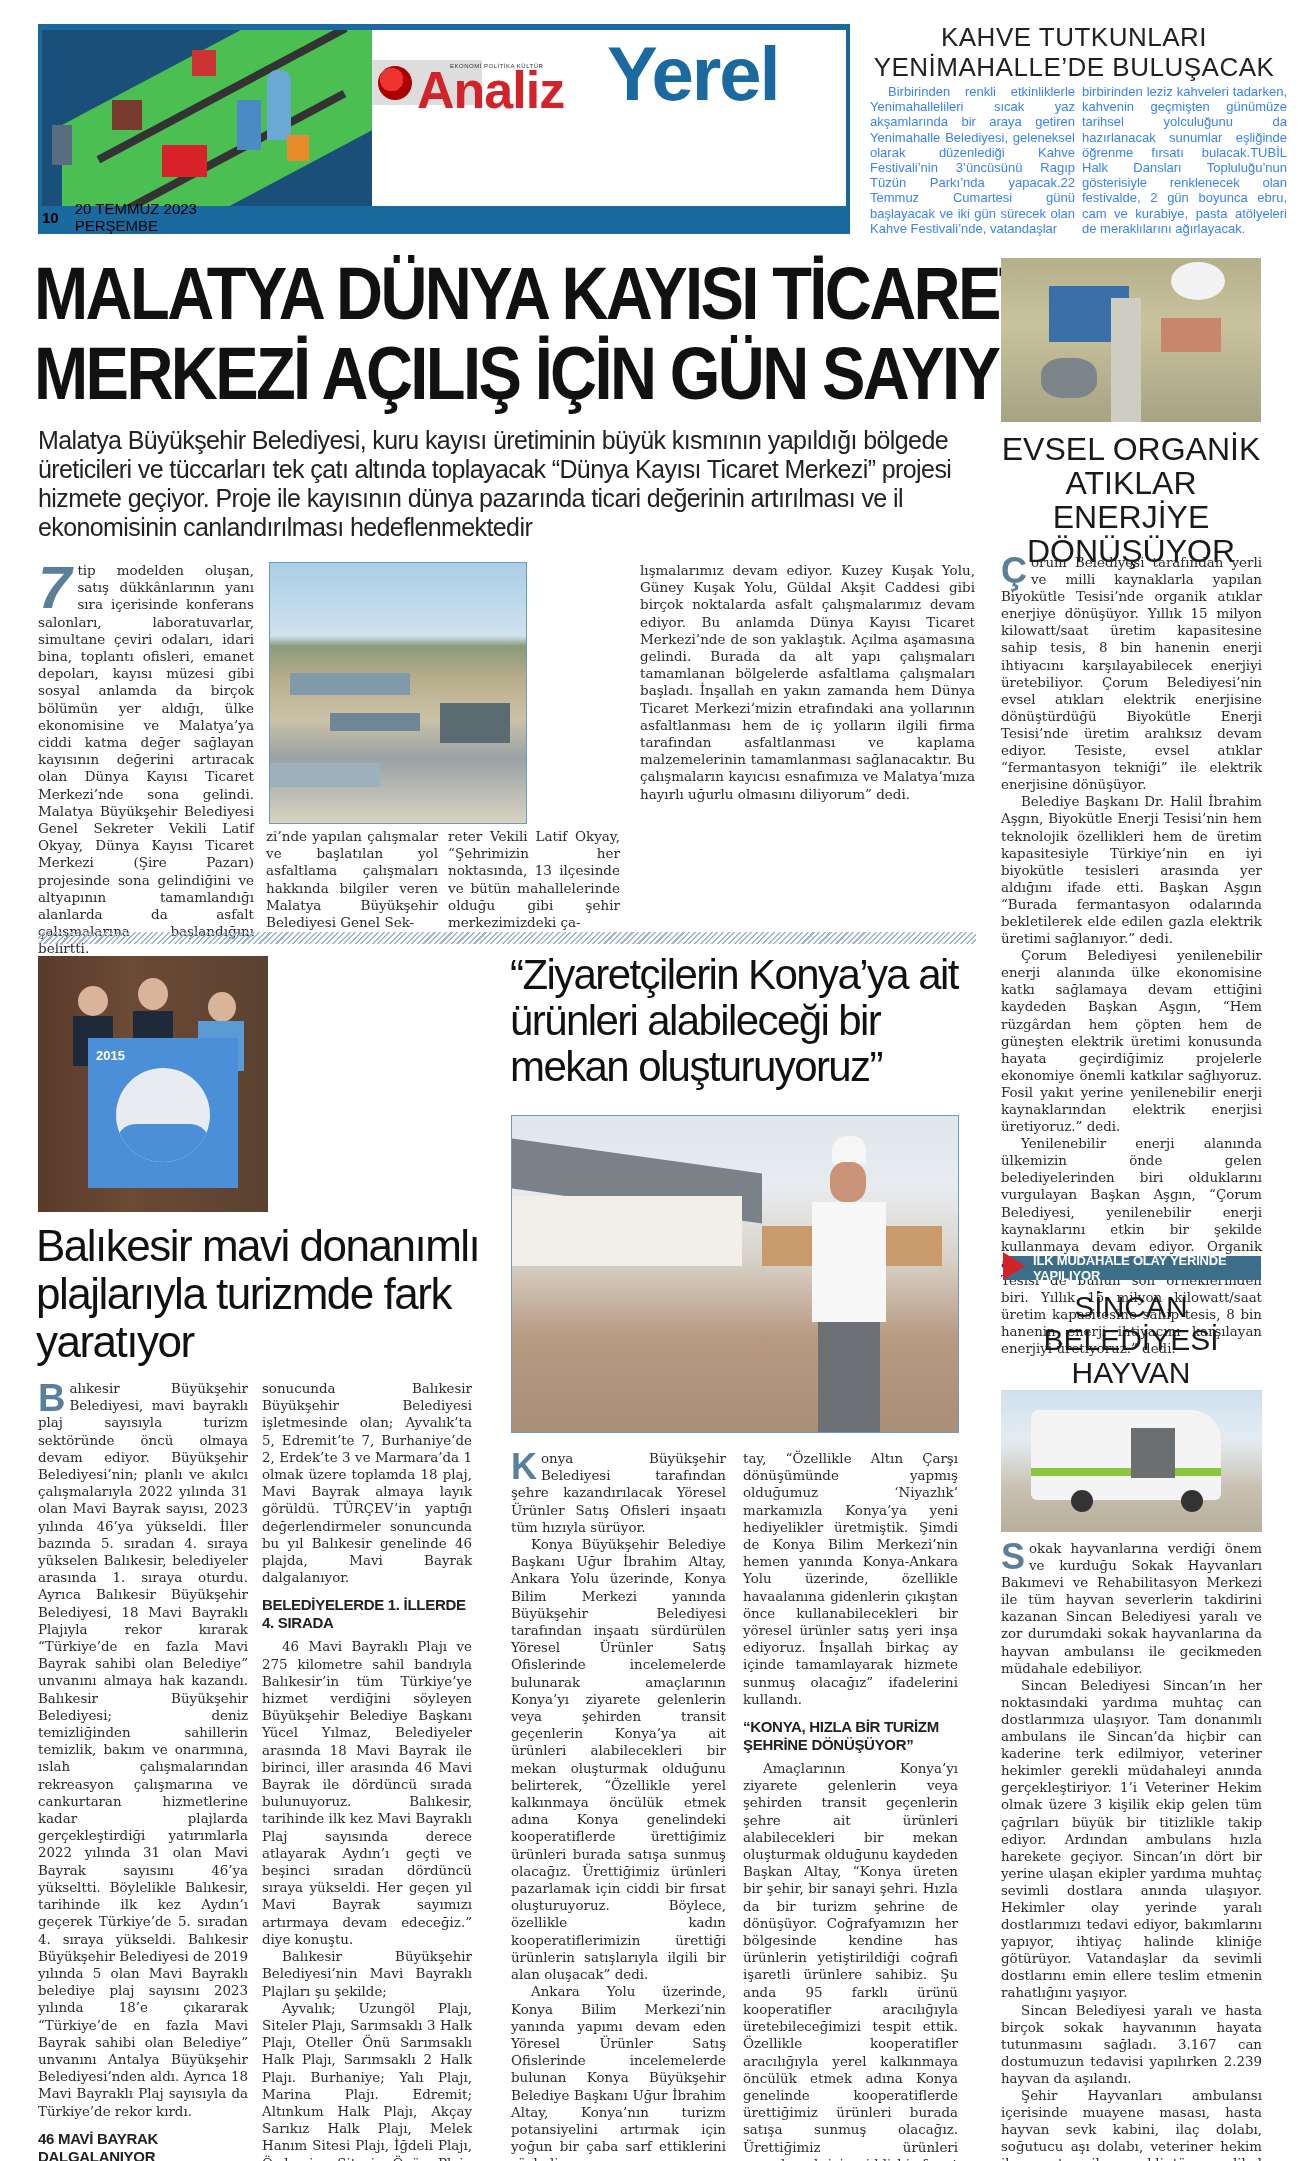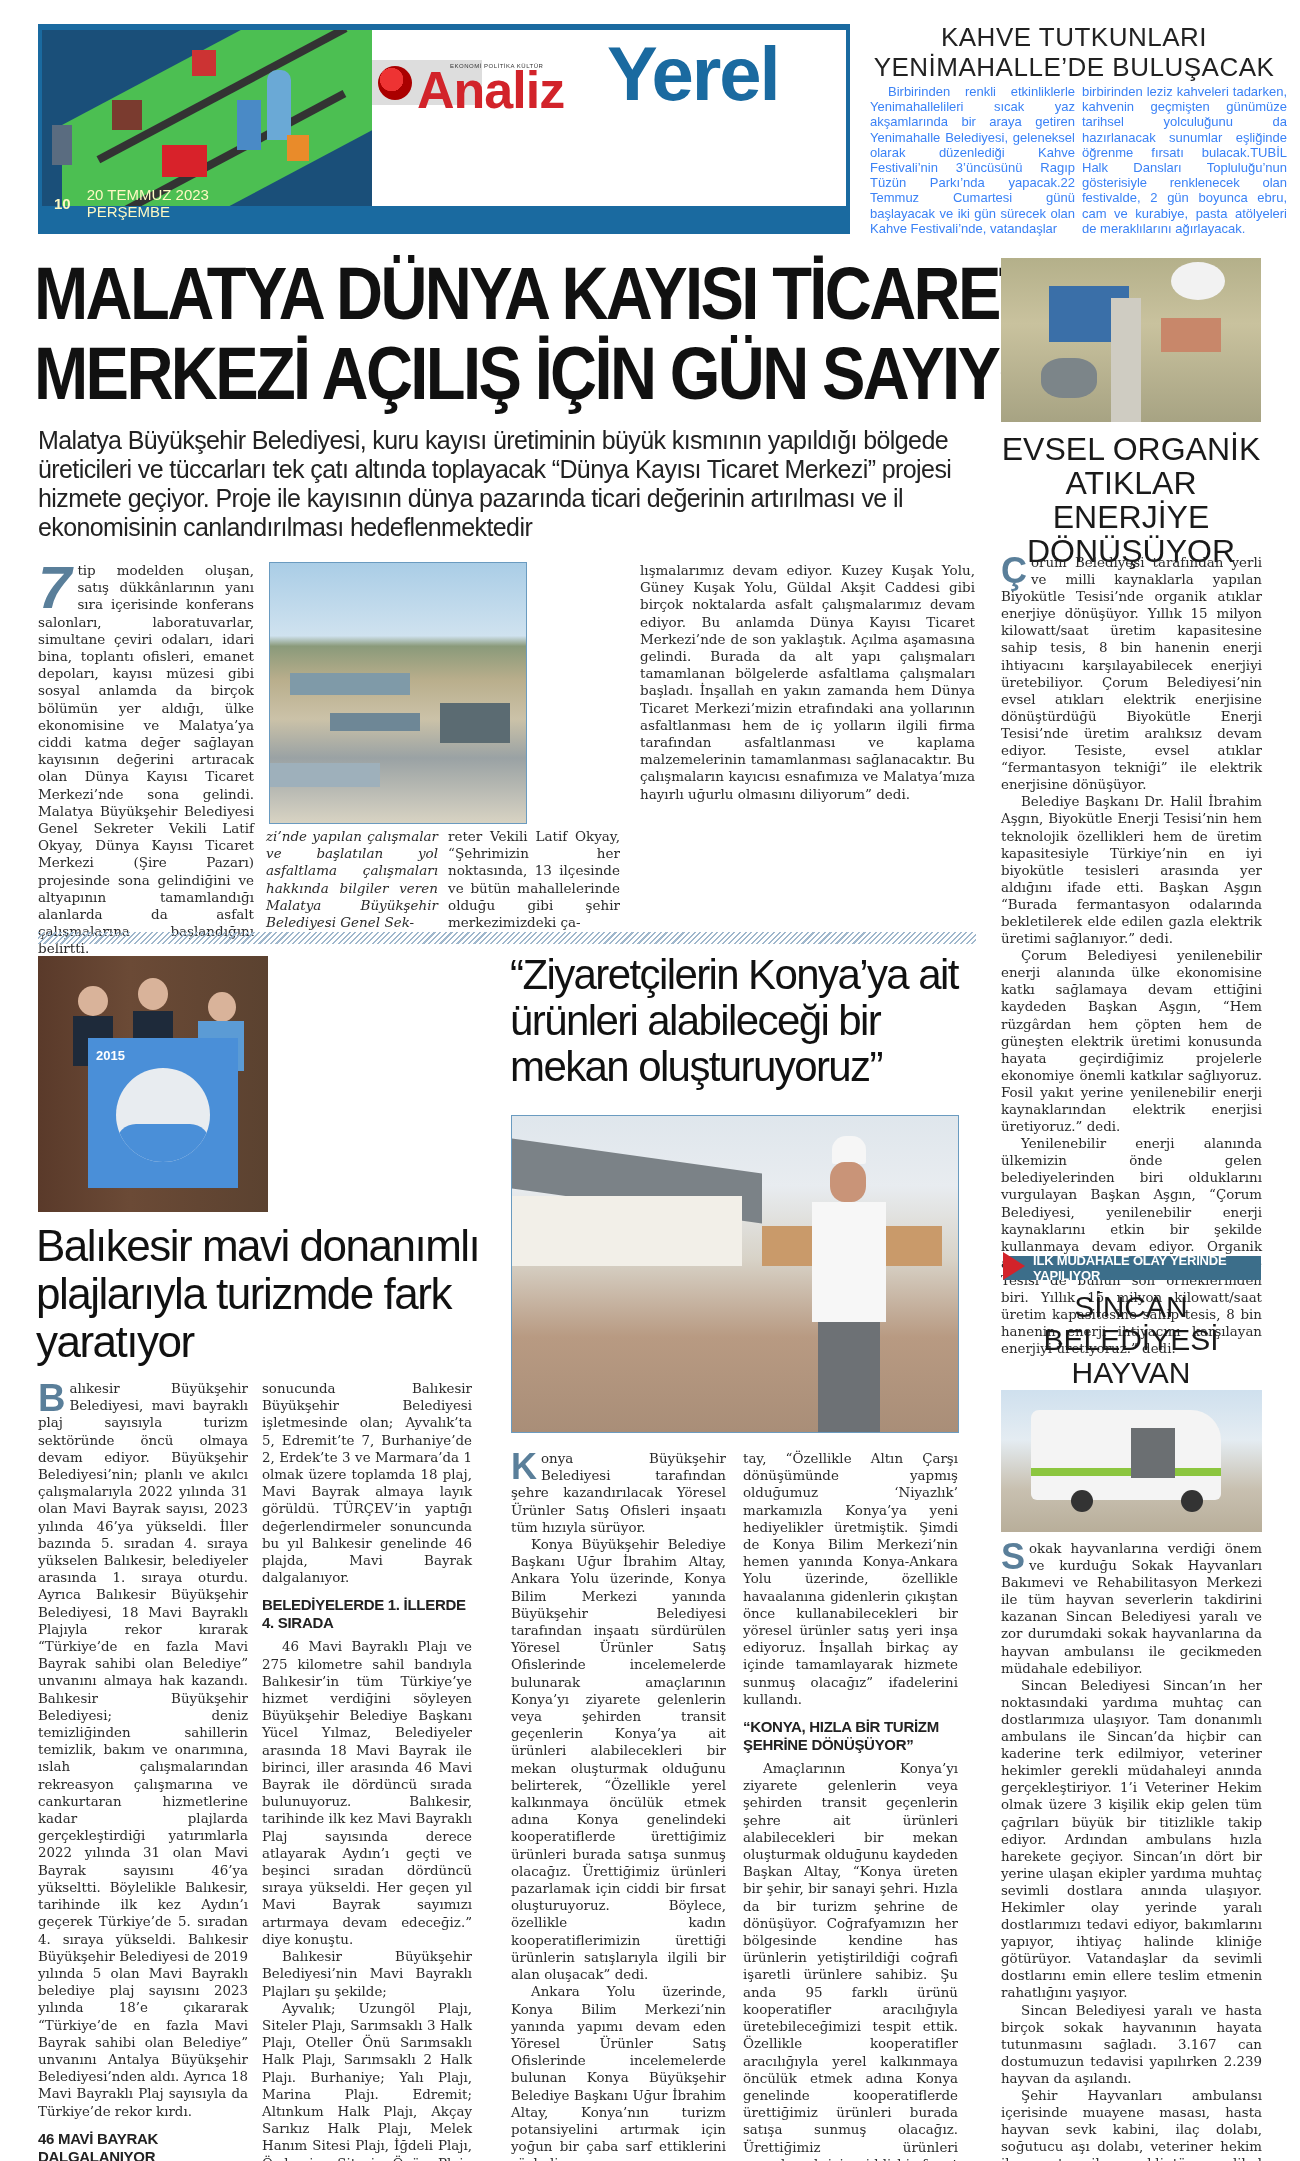--- a/index.html
+++ b/index.html
@@ -13,38 +13,38 @@
   #city { position: absolute; left: 0; top: 0; width: 330px; height: 182px; background: #1a4f79; overflow: hidden; }
   #city .green { position: absolute; left: 20px; top: 10px; width: 320px; height: 170px; background: #4cbf52; transform: skewY(-28deg); }
   #city .road { position: absolute; background: #333; height: 8px; }
   #city .bld { position: absolute; }
   #logo-box { position: absolute; left: 330px; top: 30px; width: 110px; height: 45px; background: #ddd; }
   #logo-globe { position: absolute; left: 336px; top: 36px; width: 34px; height: 34px; border-radius: 50%; background: radial-gradient(circle at 40% 40%, #e33 0 40%, #a00 41% 100%); }
   #logo-tag { position: absolute; left: 408px; top: 33px; font: 6px "Liberation Sans", sans-serif; color: #333; letter-spacing: 0.5px; }
   #logo-analiz { position: absolute; left: 375px; top: 34px; font: bold 52px "Liberation Sans", sans-serif; color: #d2232a; letter-spacing: -1px; line-height: 1; }
   #logo-yerel { position: absolute; left: 565px; top: 6px; font: bold 76px "Liberation Sans", sans-serif; color: #1a6aa0; line-height: 1; letter-spacing: -2px; }
   #logo-yonetimler { position: absolute; left: 305px; top: 88px; font: bold 90px "Liberation Sans", sans-serif; color: #1a6aa0; line-height: 1; letter-spacing: -3px; }
-  #date-bar { position: absolute; left: 0; bottom: 17px; height: 28px; width: 220px; color: #fef9c3; font: 15px "Liberation Sans", sans-serif; display: flex; align-items: center; gap: 16px; padding-left: 16px; }
+  #date-bar { position: absolute; left: 0; bottom: 3px; height: 28px; width: 220px; color: #000000; font: 15px "Liberation Sans", sans-serif; display: flex; align-items: center; gap: 16px; padding-left: 4px; }
   #date-bar .pg { font-weight: bold; }
 
   
   #kahve-title { left: 864px; top: 22px; width: 420px; text-align: center; font: 26px "Liberation Sans", sans-serif; line-height: 30px; color: #222; letter-spacing: 0.5px; }
   .kcol { position: absolute; top: 84px; width: 205px; font: 13px "Liberation Sans", sans-serif; line-height: 15.2px; text-align: justify; color: #3b82f6; }
   #kahve-c1 { left: 870px; text-indent: 18px; }
   #kahve-c2 { left: 1082px; }
 
   
   #malatya-title { left: 34px; top: 254px; width: 940px; font: bold 74px "Liberation Sans", sans-serif; line-height: 80px; color: #111; letter-spacing: -3px; transform: scaleX(0.88); transform-origin: left top; white-space: nowrap; }
   #malatya-deck { left: 38px; top: 426px; width: 934px; font: 25px "Liberation Sans", sans-serif; line-height: 29px; color: #222; letter-spacing: -0.6px; }
   .mcol { position: absolute; font-size: 13.5px; line-height: 17.2px; text-align: justify; color: #2a2a2a; }
   #mal-c1 { left: 38px; top: 562px; width: 216px; }
   #mal-dropcap { float: left; font: bold 60px "Liberation Sans", sans-serif; color: #5a7f9a; line-height: 48px; margin: 2px 6px 0 0; font-style: italic; }
   #mal-photo { left: 269px; top: 562px; width: 258px; height: 262px; border: 1px solid #6a9bc0; background: linear-gradient(180deg, #aacde6 0%, #cfe2ef 28%, #8a9a7a 32%, #b9ae8c 45%, #cbc2a8 60%, #9aa2a4 75%, #d8d3c3 100%); overflow: hidden; }
   #mal-photo .roof { position: absolute; background: #7f9aa8; }
-  #mal-c2 { left: 266px; top: 828px; width: 172px; font-style: italic; }
+  #mal-c2 { left: 266px; top: 828px; width: 172px; }
   #mal-c2b { left: 450px; top: 828px; width: 172px; }
   #mal-c3 { left: 600px; top: 562px; width: 375px; padding-left: 40px; }
   .hatch { position: absolute; height: 12px; background: repeating-linear-gradient(135deg, #9fb7cc 0 1.5px, transparent 1.5px 4px); }
 
   
   #evsel-photo { left: 1001px; top: 258px; width: 260px; height: 164px; background: linear-gradient(180deg, #b4b08a 0%, #c9c29e 40%, #a7a383 100%); overflow: hidden; }
   #evsel-title { left: 1000px; top: 432px; width: 262px; text-align: center; font: 32px "Liberation Sans", sans-serif; line-height: 34px; color: #1a1a1a; }
   .rcol { position: absolute; left: 1001px; width: 261px; font-size: 13.4px; line-height: 17.1px; text-align: justify; color: #2a2a2a; }
   .dropcap-c { float: left; font: bold 36px "Liberation Sans", sans-serif; color: #5a7f9a; line-height: 30px; margin: 2px 4px 0 0; }
   .indent { text-indent: 20px; display: block; }

